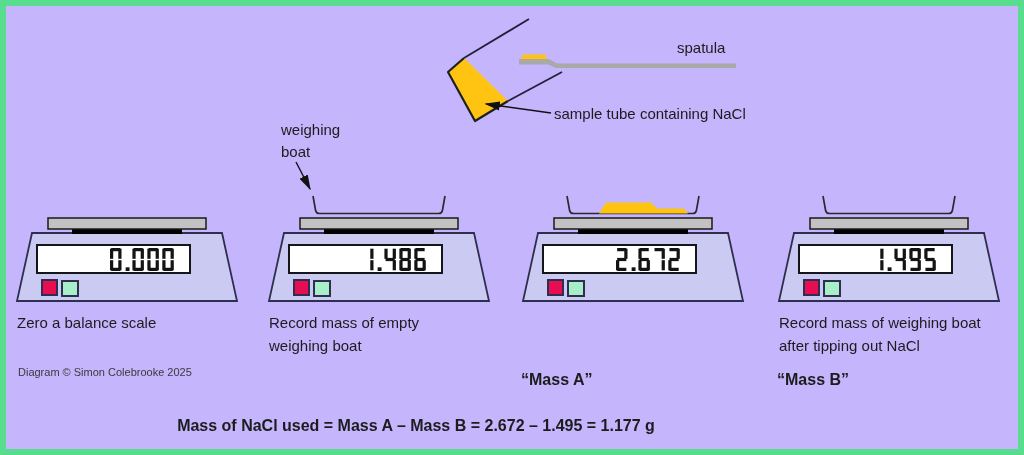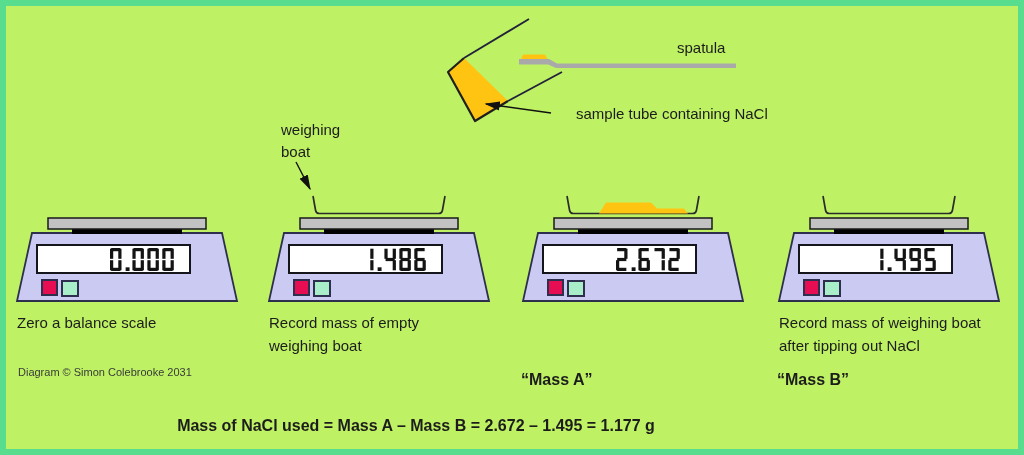--- a/index.html
+++ b/index.html
@@ -1,17 +1,17 @@
 <!DOCTYPE html>
 <html><head>
 <meta charset="utf-8">
 <style>
   html,body{margin:0;padding:0;background:#e8e8e8;}
   .stage{
-    position:relative;width:1024px;height:455px;background:#bef264;
+    position:relative;width:1024px;height:455px;background:#c4b5fd;
     font-family:"Liberation Sans",sans-serif;color:#1c1c1c;overflow:hidden;
   }
   .green-frame{
     position:absolute;inset:0;border:6px solid #58DC8D;pointer-events:none;z-index:50;
   }
   .overlay{position:absolute;left:0;top:0;z-index:1;}
   .label{position:absolute;z-index:3;font-size:15px;line-height:22px;white-space:pre-line;}
   .scale-slot{position:absolute;top:193px;width:224px;height:210px;z-index:2;}
   .scale-svg{position:absolute;left:0;top:0;}
   .display-digits{
@@ -49,21 +49,21 @@
     <g>
       <path d="M519,59 L549,59 L557,63.5 L736,63.5 L736,68 L556,68 L548,64.5 L519,64.5 Z" fill="#A9A9A9"></path>
       <polygon points="523,54.5 545,54.5 547.5,59 521,59" fill="#FFC412"></polygon>
     </g>
 
     <line x1="551" y1="113" x2="486" y2="104" stroke="#111" stroke-width="1.4" marker-end="url(#ah)"></line>
     <line x1="296" y1="162" x2="310" y2="189" stroke="#111" stroke-width="1.4" marker-end="url(#ah)"></line>
   </svg>
 
   <div class="label" style="left:677px;top:37px;">spatula</div>
-  <div class="label" style="left:576px;top:103px;text-align:right;">sample tube containing NaCl</div>
+  <div class="label" style="left:554px;top:103px;text-align:right;">sample tube containing NaCl</div>
   <div class="label" style="left:258px;top:119px;margin-left:23px;">weighing
 boat</div>
 
   <div class="scale-slot" style="left:267px">
   <svg class="scale-svg" width="224" height="112" viewBox="0 0 224 112">
     <path d="M46,3 L48.6,17.5 Q49.2,20.5 52.4,20.5 L171.6,20.5 Q174.8,20.5 175.4,17.5 L178,3" fill="none" stroke="#2b2b2b" stroke-width="1.7"></path>
     <polygon points="78,20.5 85,9.5 130,9.5 136,15.5 163,15.5 167,20.5" fill="#FFC412" style="display: none;"></polygon>
     <polygon points="17,40 207,40 222,108 2,108" fill="#CACAF2" stroke="#2E2E4E" stroke-width="1.8"></polygon>
     <rect x="57" y="35.5" width="110" height="5.5" fill="#000000"></rect>
     <rect x="33" y="25" width="158" height="11" fill="#C2C2C2" stroke="#1a1a1a" stroke-width="1.5"></rect>
@@ -210,17 +210,17 @@
           <rect x="46.5" y="17.2" width="8" height="2.8"></rect>
         </svg>
       </div>
   <div class="btn btn-red"></div>
   <div class="btn btn-mint"></div>
   <div class="caption">Record mass of weighing boat
 after tipping out NaCl</div>
   <div class="mass-label">“Mass B”</div>
 </div>
 
-  <div class="credit">Diagram © Simon Colebrooke 2031</div>
+  <div class="credit">Diagram © Simon Colebrooke 2025</div>
   <div class="formula">Mass of NaCl used = Mass A – Mass B = 2.672 – 1.495 = 1.177 g</div>
 
   <div class="green-frame"></div>
 </div>
 
 </body></html>

